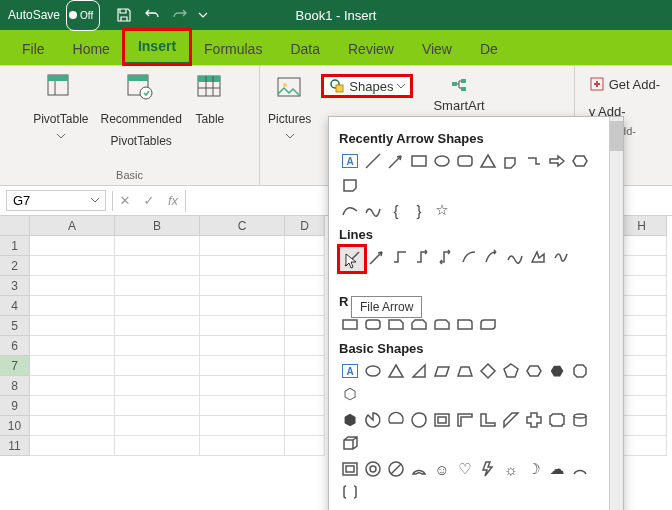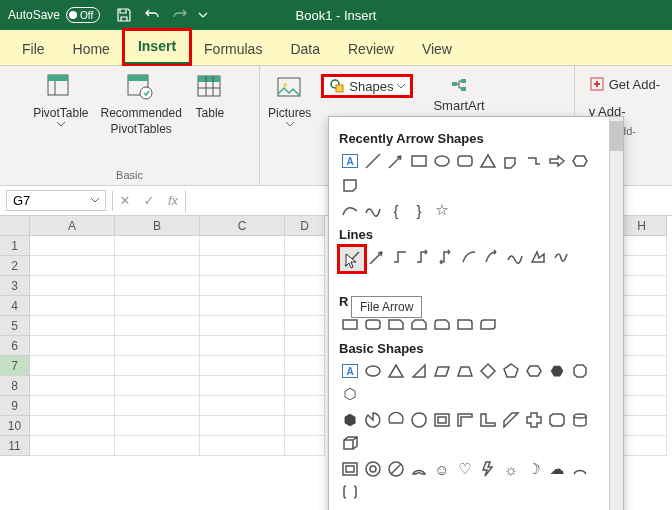--- a/index.html
+++ b/index.html
@@ -1,31 +1,31 @@
 <!DOCTYPE html>
 <html><head>
 <meta charset="utf-8">
 <style>
   * { box-sizing: border-box; margin: 0; padding: 0; font-family: "Segoe UI", sans-serif; }
   body { width: 672px; height: 510px; background: #fff; overflow: hidden; position: relative; }
   .titlebar { height: 30px; background: #1a6a3f; color: #fff; display: flex; align-items: center; font-size: 12px; }
   .autosave { display: flex; align-items: center; padding: 0 8px; gap: 6px; }
-  .off-toggle { border: 1px solid #fff; border-radius: 8px; padding: 0 6px 0 2px; display: inline-flex; align-items: center; font-size: 10px; height: 16px; }
+  .off-toggle { border: 1px solid #fff; border-radius: 8px; padding: 0 6px 0 2px; display: inline-flex; align-items: center; font-size: 10px; height: 31px; }
   .off-toggle::before { content: ''; width: 8px; height: 8px; border-radius: 50%; background: #fff; margin-right: 3px; }
   .qat { display: flex; align-items: center; gap: 4px; padding-left: 4px; }
   .qat-icon { width: 24px; height: 24px; display: flex; align-items: center; justify-content: center; color: #fff; }
   .doc-title { position: absolute; left: 50%; transform: translateX(-50%); font-size: 13px; }
-  .tabs { height: 36px; display: flex; align-items: flex-end; padding: 0 8px; border-bottom: 1px solid #d0d0d0; background: #fef9c3; }
+  .tabs { height: 36px; display: flex; align-items: flex-end; padding: 0 8px; border-bottom: 1px solid #d0d0d0; background: #84cc16; }
   .tab { padding: 8px 14px; font-size: 14px; color: #444; cursor: pointer; }
   .tab.active { color: #1a6a3f; font-weight: 600; border-bottom: 3px solid #1a6a3f; }
   .highlight-red { outline: 3px solid #e60000; outline-offset: -1px; }
   .ribbon { height: 120px; background: #f3f2f1; display: flex; border-bottom: 1px solid #d0d0d0; position: relative; }
   .group { display: flex; flex-direction: column; align-items: center; justify-content: space-between; border-right: 1px solid #d0d0d0; padding: 6px 8px 2px; }
   .group-top { display: flex; gap: 12px; align-items: flex-start; }
-  .big-btn { display: flex; flex-direction: column; align-items: center; font-size: 12px; color: #333; gap: 2px; }
+  .big-btn { display: flex; flex-direction: column; align-items: center; font-size: 12px; color: #333; gap: 8px; }
   .big-btn .icon { width: 32px; height: 32px; display: flex; align-items: center; justify-content: center; }
   .group-label { font-size: 11px; color: #666; padding: 2px 0; }
   .shapes-btn { display: inline-flex; align-items: center; gap: 4px; padding: 2px 6px; font-size: 13px; color: #333; background: #fff; }
   .shapes-btn svg { color: #1a6a3f; }
   .smartart-btn { display: inline-flex; align-items: center; gap: 4px; font-size: 13px; color: #333; padding: 2px 6px; flex-direction: column; }
   .getaddins { display: inline-flex; align-items: center; gap: 4px; font-size: 13px; color: #333; }
   .formula-bar { height: 30px; display: flex; align-items: center; border-bottom: 1px solid #d0d0d0; background: #fff; }
   .name-box { width: 100px; border: 1px solid #ccc; margin: 0 6px; padding: 2px 6px; font-size: 13px; display: flex; justify-content: space-between; align-items: center; }
   .fx-btn { width: 24px; text-align: center; color: #999; font-size: 13px; }
   .grid-area { position: relative; }
@@ -84,20 +84,21 @@
 </div>
 
 <div class="tabs">
   <div class="tab">File</div>
   <div class="tab">Home</div>
   <div class="tab active highlight-red">Insert</div>
   <div class="tab">Formulas</div>
   <div class="tab">Data</div>
   <div class="tab">Review</div>
   <div class="tab">View</div>
+  <div class="tab">De</div>
 </div>
 
 <div class="ribbon">
   <div class="group" style="width:260px">
     <div class="group-top">
       <div class="big-btn">
         <span class="icon">
           <svg width="30" height="30" viewBox="0 0 30 30">
               <rect x="2" y="2" width="20" height="20" fill="none" stroke="#555"></rect>
               <rect x="2" y="2" width="20" height="6" fill="#4a8"></rect>

